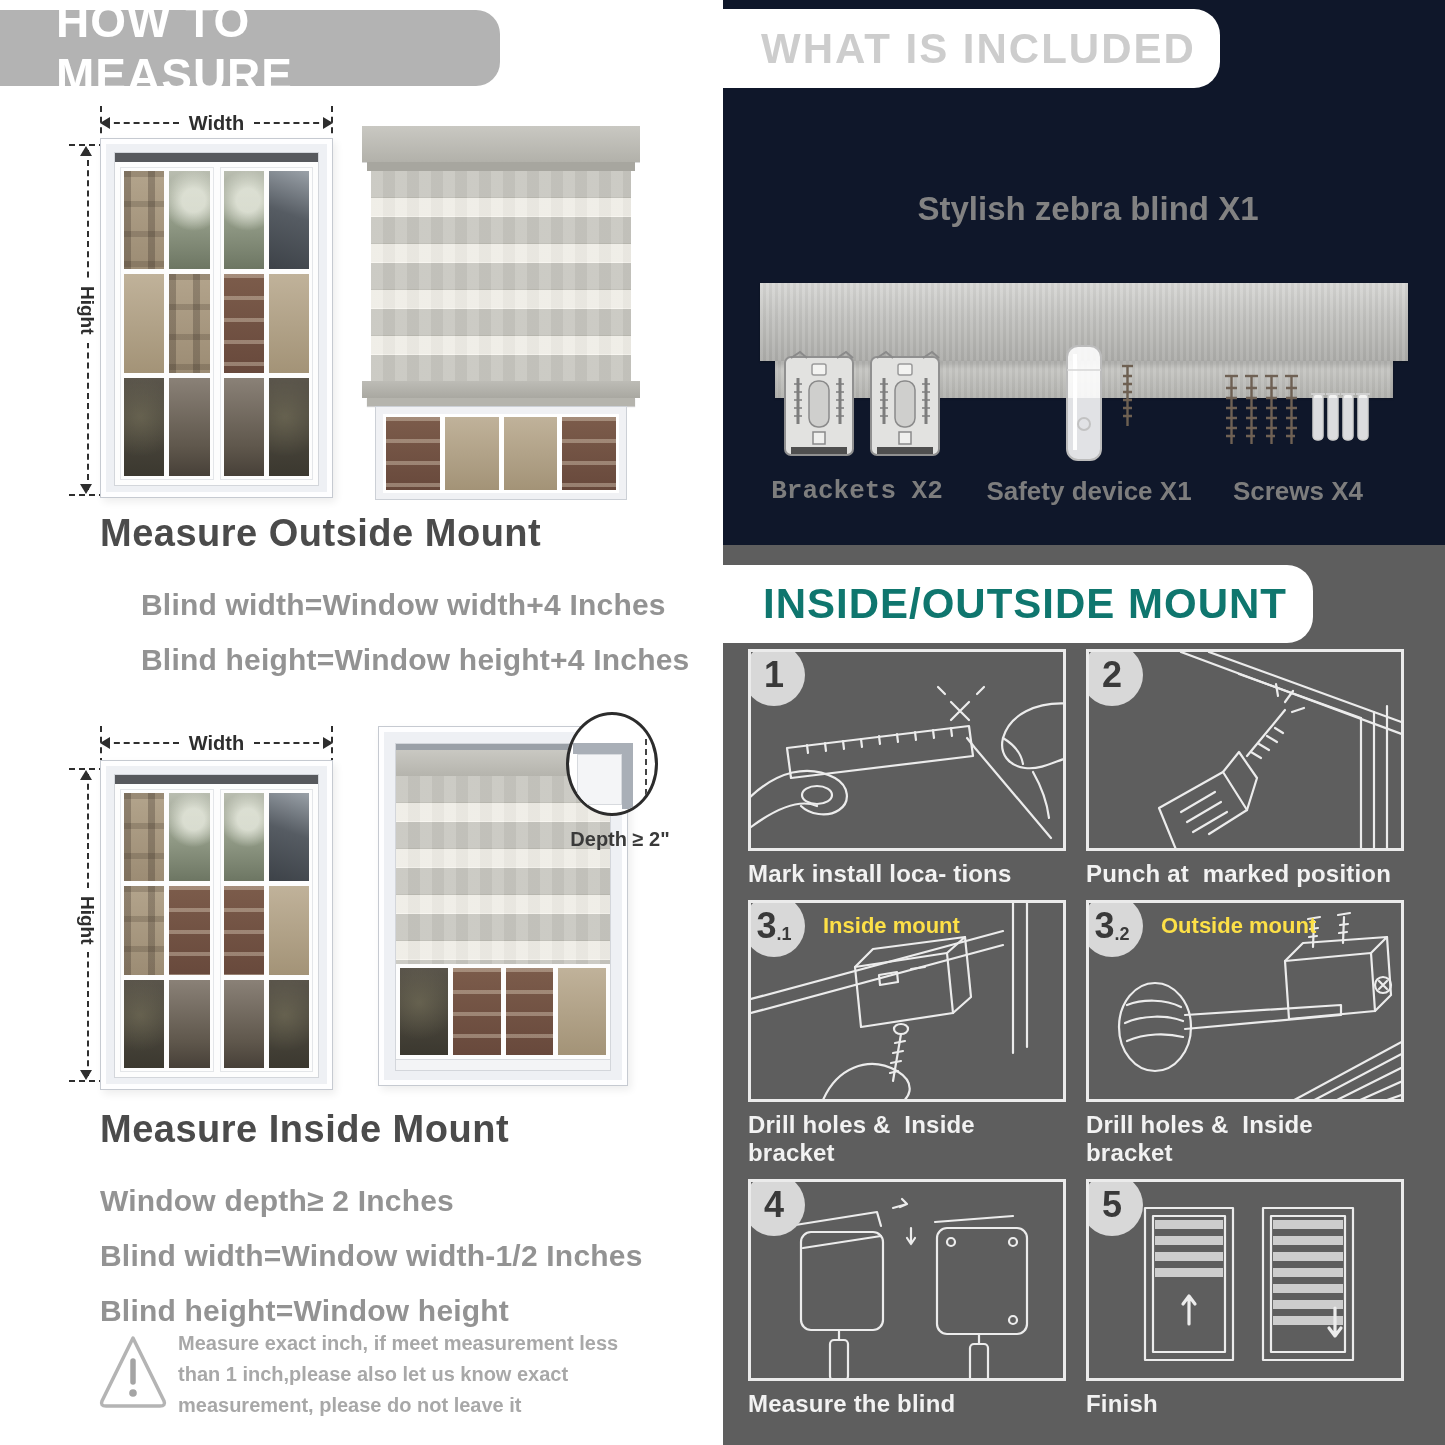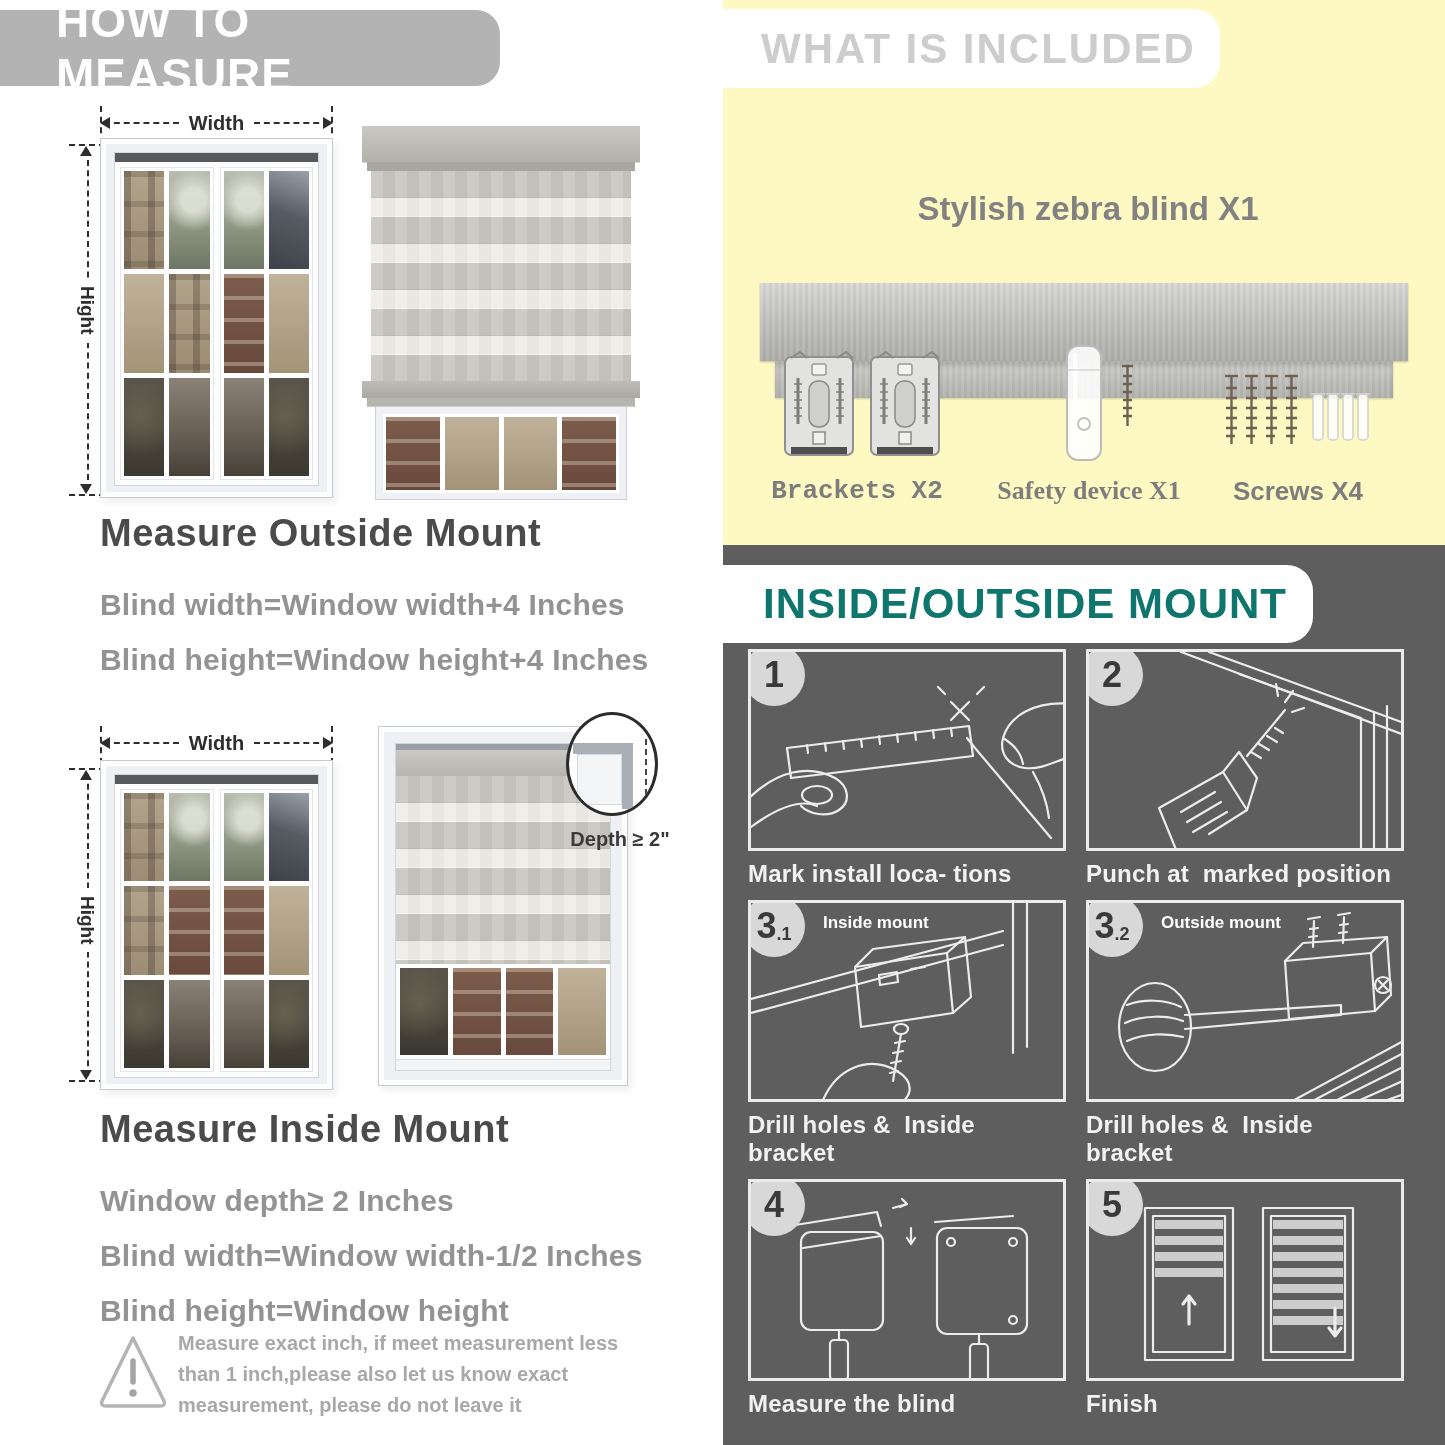--- a/index.html
+++ b/index.html
@@ -99,21 +99,21 @@
   .depth-label{position:absolute;left:560px;top:828px;width:120px;text-align:center;font-size:20px;font-weight:bold;color:#3a3a3a;}
 
   .measure-title{position:absolute;left:100px;font-size:38px;font-weight:bold;color:#4b4b4b;letter-spacing:.5px;}
   .formulas{position:absolute;left:100px;}
   .formula{font-size:30px;font-weight:bold;color:#939393;line-height:42px;margin-bottom:13px;letter-spacing:.2px;}
 
   .warn-icon{position:absolute;left:98px;top:1332px;}
   .warn-text{position:absolute;left:178px;top:1328px;width:485px;font-size:20px;font-weight:bold;color:#a8a8a8;line-height:31px;}
 
   
-  .right-top{position:absolute;left:723px;top:0;width:722px;height:545px;background:#fef9c3;}
+  .right-top{position:absolute;left:723px;top:0;width:722px;height:545px;background:#0f172a;}
   .included-banner{
     position:absolute;left:0;top:9px;width:497px;height:79px;background:#fff;border-radius:0 26px 26px 0;
     display:flex;align-items:center;padding-left:38px;box-sizing:border-box;
   }
   .included-banner span{font-size:42px;font-weight:bold;color:#cdcdcd;letter-spacing:2px;}
   .product-label{position:absolute;left:4px;top:190px;width:100%;text-align:center;font-size:33px;font-weight:bold;color:#828282;}
   .rail{position:absolute;left:37px;top:283px;width:648px;}
   .rail-main{height:78px;background:
       repeating-linear-gradient(90deg,rgba(255,255,255,.06) 0 3px,rgba(0,0,0,.04) 3px 6px),
       linear-gradient(180deg,#d8d8d6 0%,#c3c3c0 45%,#adadaa 100%);
@@ -139,21 +139,21 @@
   .panel{
     width:318px;height:202px;border:3px solid #ebebeb;box-sizing:border-box;
     position:relative;overflow:hidden;background:#5e5e5e;
   }
   .badge{
     position:absolute;top:-8px;left:-8px;width:62px;height:62px;border-radius:50%;background:#d8d8d8;
     display:flex;align-items:center;justify-content:center;color:#3a3a3a;font-weight:bold;
   }
   .badge .main{font-size:36px;line-height:1;}
   .badge .sub{font-size:18px;line-height:1;margin-top:16px;}
-  .panel-title{position:absolute;top:10px;left:72px;font-size:17px;font-weight:bold;color:#ffffff;}
+  .panel-title{position:absolute;top:10px;left:72px;font-size:22px;font-weight:bold;color:#fde047;}
   .step-caption{margin-top:9px;font-size:24px;font-weight:bold;color:#f2f2f2;white-space:pre-wrap;letter-spacing:.2px;}
   .lineart{stroke:#ececec;fill:none;stroke-width:2.2;stroke-linecap:round;stroke-linejoin:round;}
   .lineart3{stroke:#ececec;fill:none;stroke-width:3.2;stroke-linecap:round;stroke-linejoin:round;}
   .panel svg{position:absolute;left:0;top:0;}
 </style>
 </head>
 <body>
 
 <div class="left-col">
 
@@ -214,21 +214,21 @@
       <div class="glass">
         <div class="pane pd"></div>
         <div class="pane pg"></div>
         <div class="pane pg"></div>
         <div class="pane pd"></div>
       </div>
     </div>
   </div>
 
   <div class="measure-title" style="top:512px;">Measure Outside Mount</div>
-  <div class="formulas" style="top:584px;">
+  <div class="formulas" style="top:584px;margin-left:41px;">
     <div class="formula">Blind width=Window width+4 Inches</div>
     <div class="formula">Blind height=Window height+4 Inches</div>
   </div>
 
   <div class="harrow" style="left:100px;top:732px;width:233px;">
     <div class="htick l"></div>
     <div class="htick r"></div>
     <div class="ah ah-left"></div>
     <div class="seg"></div>
     <span class="hlabel">Width</span>
@@ -372,21 +372,21 @@
         <use href="#scr" x="40"></use>
         <use href="#scr" x="60"></use>
       <use href="#anc" x="92"></use>
         <use href="#anc" x="107"></use>
         <use href="#anc" x="122"></use>
         <use href="#anc" x="137"></use>
     </svg>
   </div>
 
   <div class="inc-label" style="left:34px;width:200px;font-family:Liberation Mono, monospace;">Brackets X2</div>
-  <div class="inc-label" style="left:256px;width:220px;font-family:Liberation Serif, serif;">Safety device X1</div>
+  <div class="inc-label" style="left:256px;width:220px;">Safety device X1</div>
   <div class="inc-label" style="left:465px;width:220px;">Screws X4</div>
 </div>
 
 <div class="right-bottom">
   <div class="mount-banner">
     <span>INSIDE/OUTSIDE MOUNT</span>
   </div>
 
   <div class="steps-grid">
 

